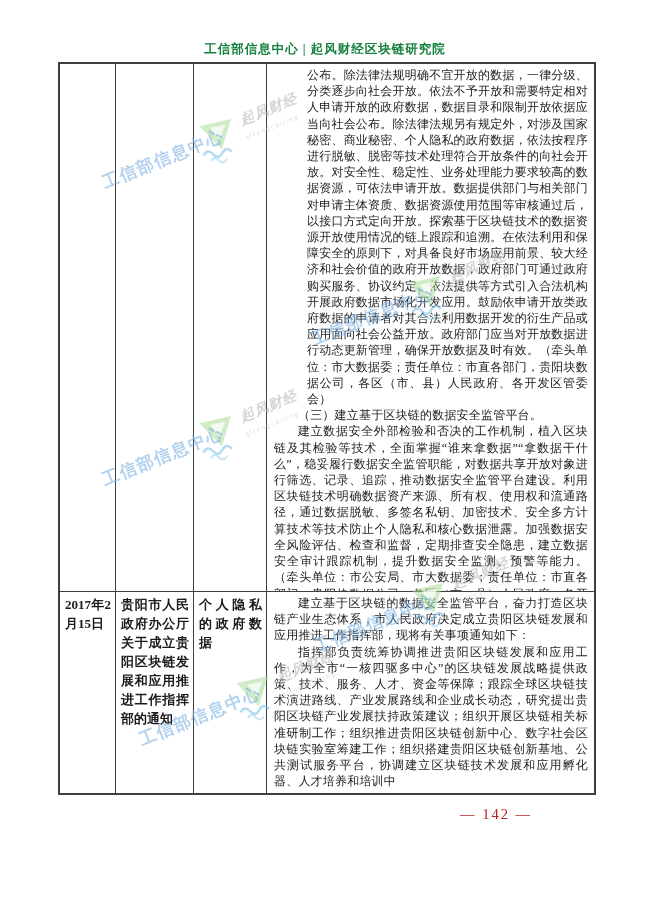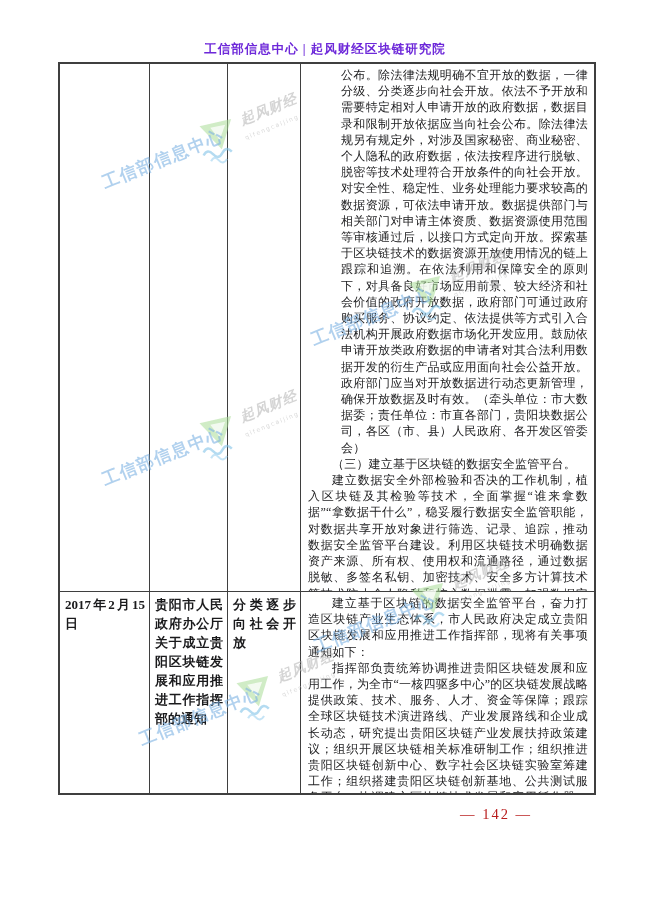--- a/index.html
+++ b/index.html
@@ -4,35 +4,35 @@
 <style>
   html,body{margin:0;padding:0;}
   body{
     width:650px;height:919px;position:relative;background:#ffffff;
     font-family:"Liberation Serif","DejaVu Serif",serif;color:#1c1c1e;
     overflow:hidden;
   }
   
   .page-header{
     position:absolute;top:41px;left:0;width:650px;text-align:center;
-    font-size:12.5px;font-weight:bold;letter-spacing:1px;color:#6d28d9;
+    font-size:12.5px;font-weight:bold;letter-spacing:1px;color:#15803d;
   }
   
   .doc-table{
     position:absolute;left:58px;top:62px;width:534px;
     border:2px solid #3f3f3f;background:transparent;z-index:1;
   }
   .t-row{display:flex;}
   .t-row.r1{height:527px;border-bottom:1.5px solid #3f3f3f;}
   .t-row.r2{height:201px;}
   .t-cell{
     border-right:1.5px solid #3f3f3f;overflow:hidden;box-sizing:border-box;
     padding:3px 4px 0 5px;
   }
-  .t-cell.c1{width:90px;}
+  .t-cell.c1{width:56px;}
   .t-cell.c2{width:78px;}
   .t-cell.c3{width:73px;}
   .t-cell.c4{flex:1;border-right:none;padding:3px 6px 0 7px;}
   .cell-head{
     font-size:13px;font-weight:bold;line-height:19px;color:#1a1a1c;
     text-align:justify;
   }
   .content p{
     margin:0;font-size:12px;line-height:16.2px;text-align:justify;
     text-indent:2em;letter-spacing:.2px;
@@ -138,21 +138,21 @@
     <div class="t-cell c3 cell-head"></div>
     <div class="t-cell c4 content">
       <p class="no-indent">公布。除法律法规明确不宜开放的数据，一律分级、分类逐步向社会开放。依法不予开放和需要特定相对人申请开放的政府数据，数据目录和限制开放依据应当向社会公布。除法律法规另有规定外，对涉及国家秘密、商业秘密、个人隐私的政府数据，依法按程序进行脱敏、脱密等技术处理符合开放条件的向社会开放。对安全性、稳定性、业务处理能力要求较高的数据资源，可依法申请开放。数据提供部门与相关部门对申请主体资质、数据资源使用范围等审核通过后，以接口方式定向开放。探索基于区块链技术的数据资源开放使用情况的链上跟踪和追溯。在依法利用和保障安全的原则下，对具备良好市场应用前景、较大经济和社会价值的政府开放数据，政府部门可通过政府购买服务、协议约定、依法提供等方式引入合法机构开展政府数据市场化开发应用。鼓励依申请开放类政府数据的申请者对其合法利用数据开发的衍生产品或应用面向社会公益开放。政府部门应当对开放数据进行动态更新管理，确保开放数据及时有效。（牵头单位：市大数据委；责任单位：市直各部门，贵阳块数据公司，各区（市、县）人民政府、各开发区管委会）</p>
       <p>（三）建立基于区块链的数据安全监管平台。</p>
       <p>建立数据安全外部检验和否决的工作机制，植入区块链及其检验等技术，全面掌握“谁来拿数据”“拿数据干什么”，稳妥履行数据安全监管职能，对数据共享开放对象进行筛选、记录、追踪，推动数据安全监管平台建设。利用区块链技术明确数据资产来源、所有权、使用权和流通路径，通过数据脱敏、多签名私钥、加密技术、安全多方计算技术等技术防止个人隐私和核心数据泄露。加强数据安全风险评估、检查和监督，定期排查安全隐患，建立数据安全审计跟踪机制，提升数据安全监测、预警等能力。（牵头单位：市公安局、市大数据委；责任单位：市直各部门，贵阳块数据公司，各区（市、县）人民政府、各开发区管委会）</p>
     </div>
   </div>
   <div class="t-row r2">
     <div class="t-cell c1 cell-head">2017年2月15日</div>
     <div class="t-cell c2 cell-head">贵阳市人民政府办公厅关于成立贵阳区块链发展和应用推进工作指挥部的通知</div>
-    <div class="t-cell c3 cell-head">分类逐步向社会开放</div>
+    <div class="t-cell c3 cell-head">个人隐私的政府数据</div>
     <div class="t-cell c4 content">
       <p>建立基于区块链的数据安全监管平台，奋力打造区块链产业生态体系，市人民政府决定成立贵阳区块链发展和应用推进工作指挥部，现将有关事项通知如下：</p>
       <p>指挥部负责统筹协调推进贵阳区块链发展和应用工作，为全市“一核四驱多中心”的区块链发展战略提供政策、技术、服务、人才、资金等保障；跟踪全球区块链技术演进路线、产业发展路线和企业成长动态，研究提出贵阳区块链产业发展扶持政策建议；组织开展区块链相关标准研制工作；组织推进贵阳区块链创新中心、数字社会区块链实验室筹建工作；组织搭建贵阳区块链创新基地、公共测试服务平台，协调建立区块链技术发展和应用孵化器、人才培养和培训中</p>
     </div>
   </div>
 </div>
 
 <div class="page-number">— 142 —</div>
 
 </body></html>

